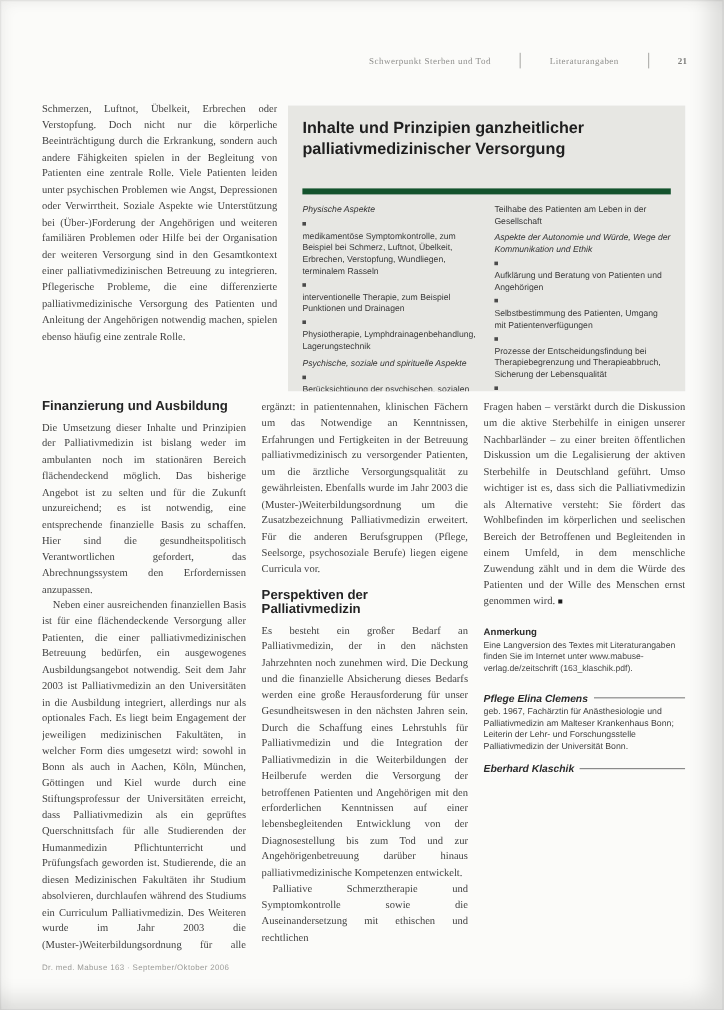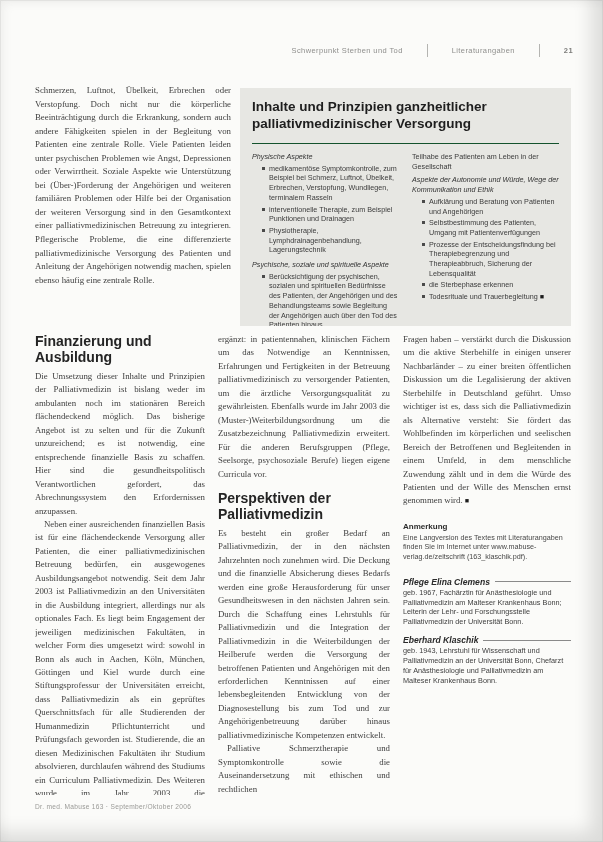--- a/index.html
+++ b/index.html
@@ -9,21 +9,21 @@
     box-shadow: inset -12px -10px 18px rgba(0,0,0,0.12),
                 inset 5px 4px 10px rgba(0,0,0,0.04),
                 inset 0 0 0 1px #ececea;
     font-family:"Liberation Serif", serif; color:#3c3c3c;
   }
 
   
   .runhead {
     position:absolute; top:44px; right:30px;
     display:flex; align-items:center; gap:24px;
-    font-family:Liberation Sans, sans-serif;
+    font-family:Liberation Serif, serif;
     font-size:7.5px; letter-spacing:0.4px; color:#8f8f8d;
   }
   .runhead .vsep { width:1px; height:13px; background:#b4b4b1; }
   .runhead .pageno { color:#7c7c7a; font-weight:bold; }
 
   
   .intro {
     position:absolute; left:35px; top:84px; width:196px; height:233px;
     overflow:hidden; font-size:8.8px; line-height:13.55px;
     text-align:justify; color:#414141;
@@ -32,37 +32,37 @@
 
   
   .infobox {
     position:absolute; left:240px; top:88px; width:331px; height:238px;
     background:#e7e7e3; box-sizing:border-box; padding:11px 12px 10px 12px;
     overflow:hidden;
   }
   .infobox .boxtitle {
     font-family:"Liberation Sans", sans-serif; font-weight:bold;
     font-size:13.5px; line-height:16.5px; color:#1e1e1e;
-    padding-bottom:11px; border-bottom:1px solid #14532d; margin:0;
+    padding-bottom:25px; border-bottom:5px solid #14532d; margin:0;
   }
   .boxcols { display:flex; gap:13px; margin-top:8px; }
   .boxcol { flex:1; font-family:"Liberation Sans", sans-serif;
             font-size:7.2px; line-height:9.7px; color:#3a3a3a; }
   .boxhead { font-style:italic; color:#333; margin:0 0 2px 0; }
   .boxhead.later { margin-top:5px; }
   ul.blist { list-style:none; margin:0; padding:0; }
-  ul.blist li { display:flex; gap:4px; margin:0 0 2px 10px; }
+  ul.blist li { display:flex; gap:4px; margin:0 0 2px 0;flex-direction:column; }
   ul.blist .blt { flex:0 0 auto; width:3px; height:3px; background:#4a4a4a; margin-top:3px; }
   .boxlead { margin:0 0 4px 0; }
   .endmark { display:inline-block; font-size:7px; color:#1c1c1c; }
 
   
   .sechead {
     font-family:"Liberation Sans", sans-serif; font-weight:bold;
-    font-size:14px; color:#242424; margin:0 0 5px 0;
+    font-size:11px; color:#242424; margin:0 0 5px 0;
   }
   .coltext { font-size:8.8px; line-height:13.45px; text-align:justify; color:#414141; }
   .coltext p { margin:0; }
   .coltext p + p { text-indent:9px; }
 
   .colA { position:absolute; left:35px;  top:333px; width:170px; height:462px; overflow:hidden; }
   .colB { position:absolute; left:218px; top:333px; width:172px; height:462px; overflow:hidden; }
   .colC { position:absolute; left:403px; top:333px; width:168px; height:472px; overflow:hidden; }
   .colB .sechead { margin-top:9px; }
 
@@ -198,20 +198,19 @@
           <span>Pflege Elina Clemens</span>
           <span class="rule"></span>
         </div>
         <p class="authbio">geb. 1967, Fachärztin für Anästhesiologie und Palliativmedizin am Malteser Krankenhaus Bonn; Leiterin der Lehr- und Forschungsstelle Palliativmedizin der Universität Bonn.</p>
       </div>
       <div class="author">
         <div class="authname">
           <span>Eberhard Klaschik</span>
           <span class="rule"></span>
         </div>
-        <p class="authbio">geb. 1943, Lehrstuhl für Wissenschaft und Palliativmedizin an der Universität Bonn, Chefarzt für Anästhesiologie und Palliativmedizin am Malteser Krankenhaus Bonn.</p>
       </div>
     </div>
   </div>
 
   <div class="pagefoot">Dr. med. Mabuse 163 · September/Oktober 2006</div>
 
 </div>
 
 </body></html>

